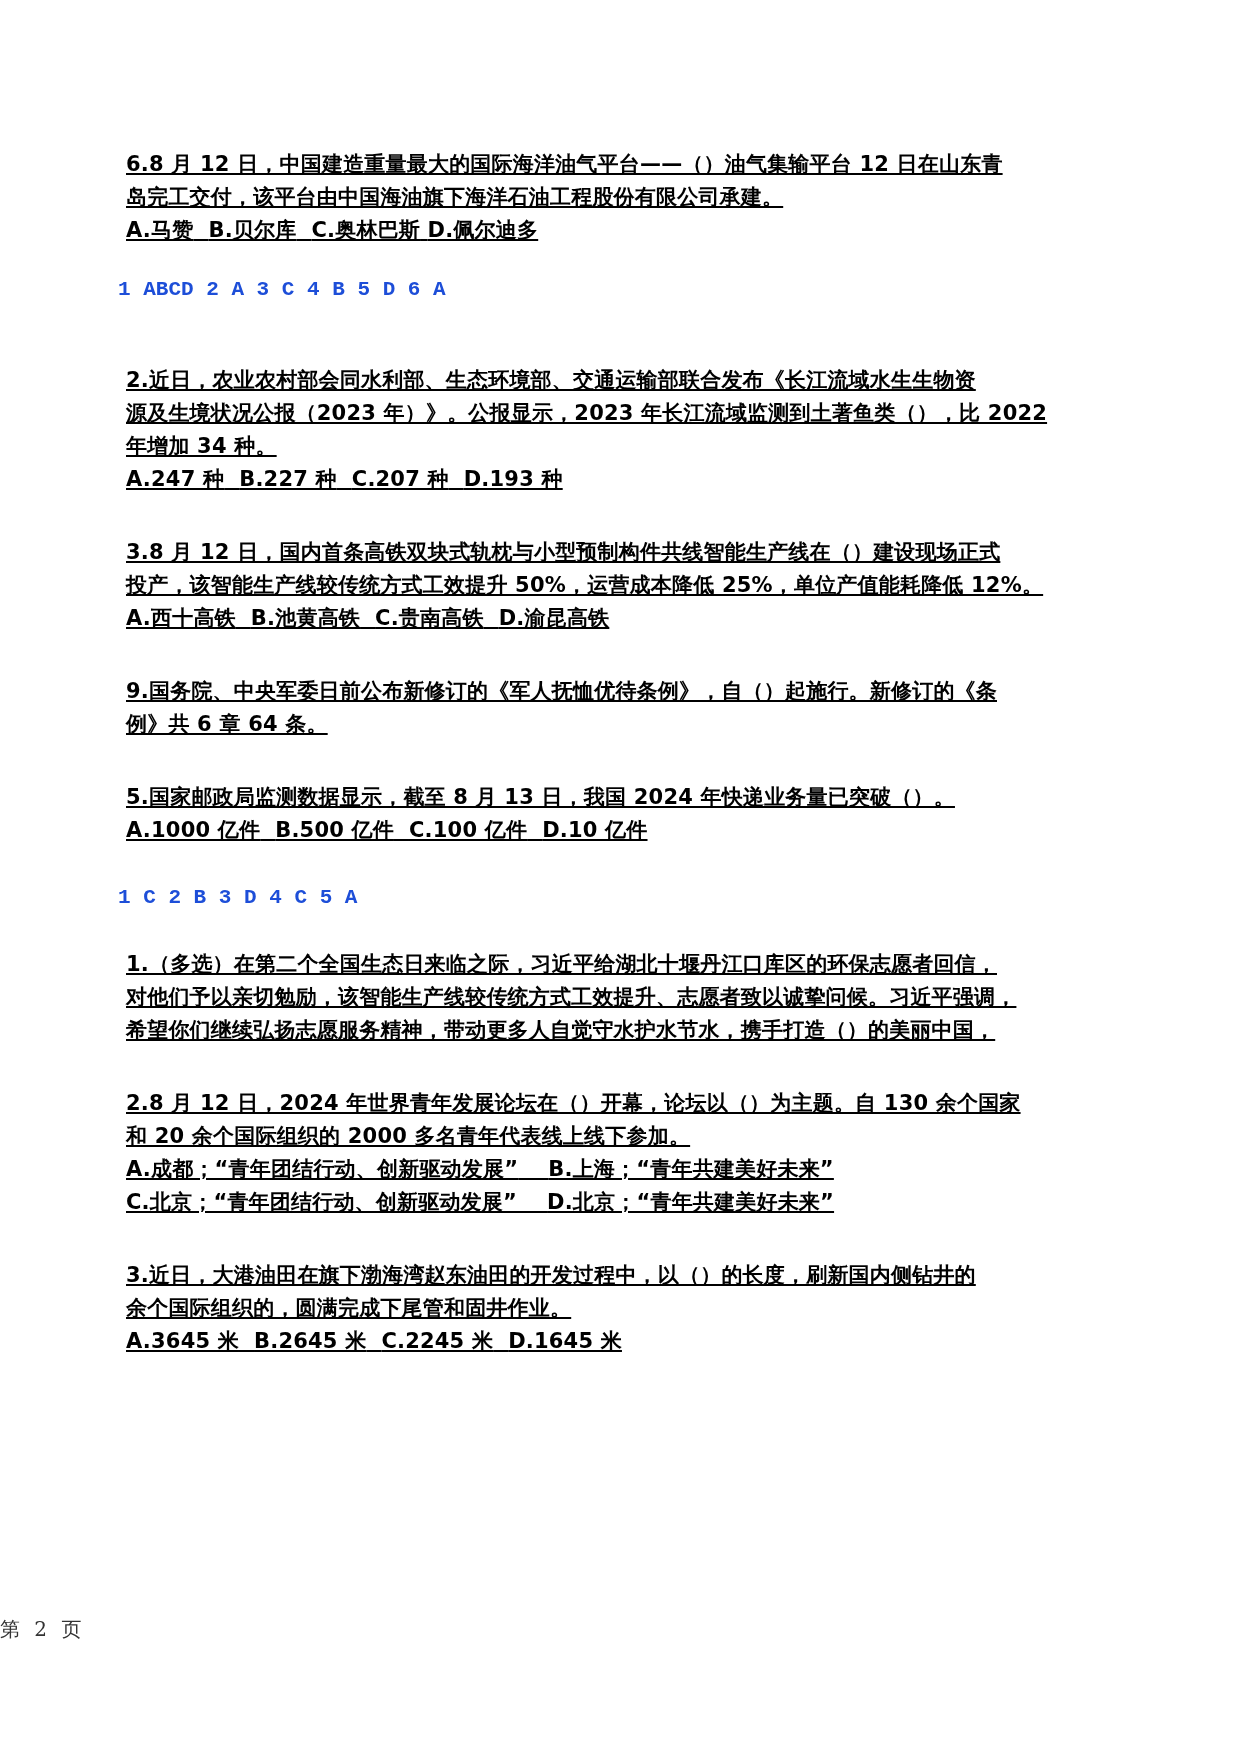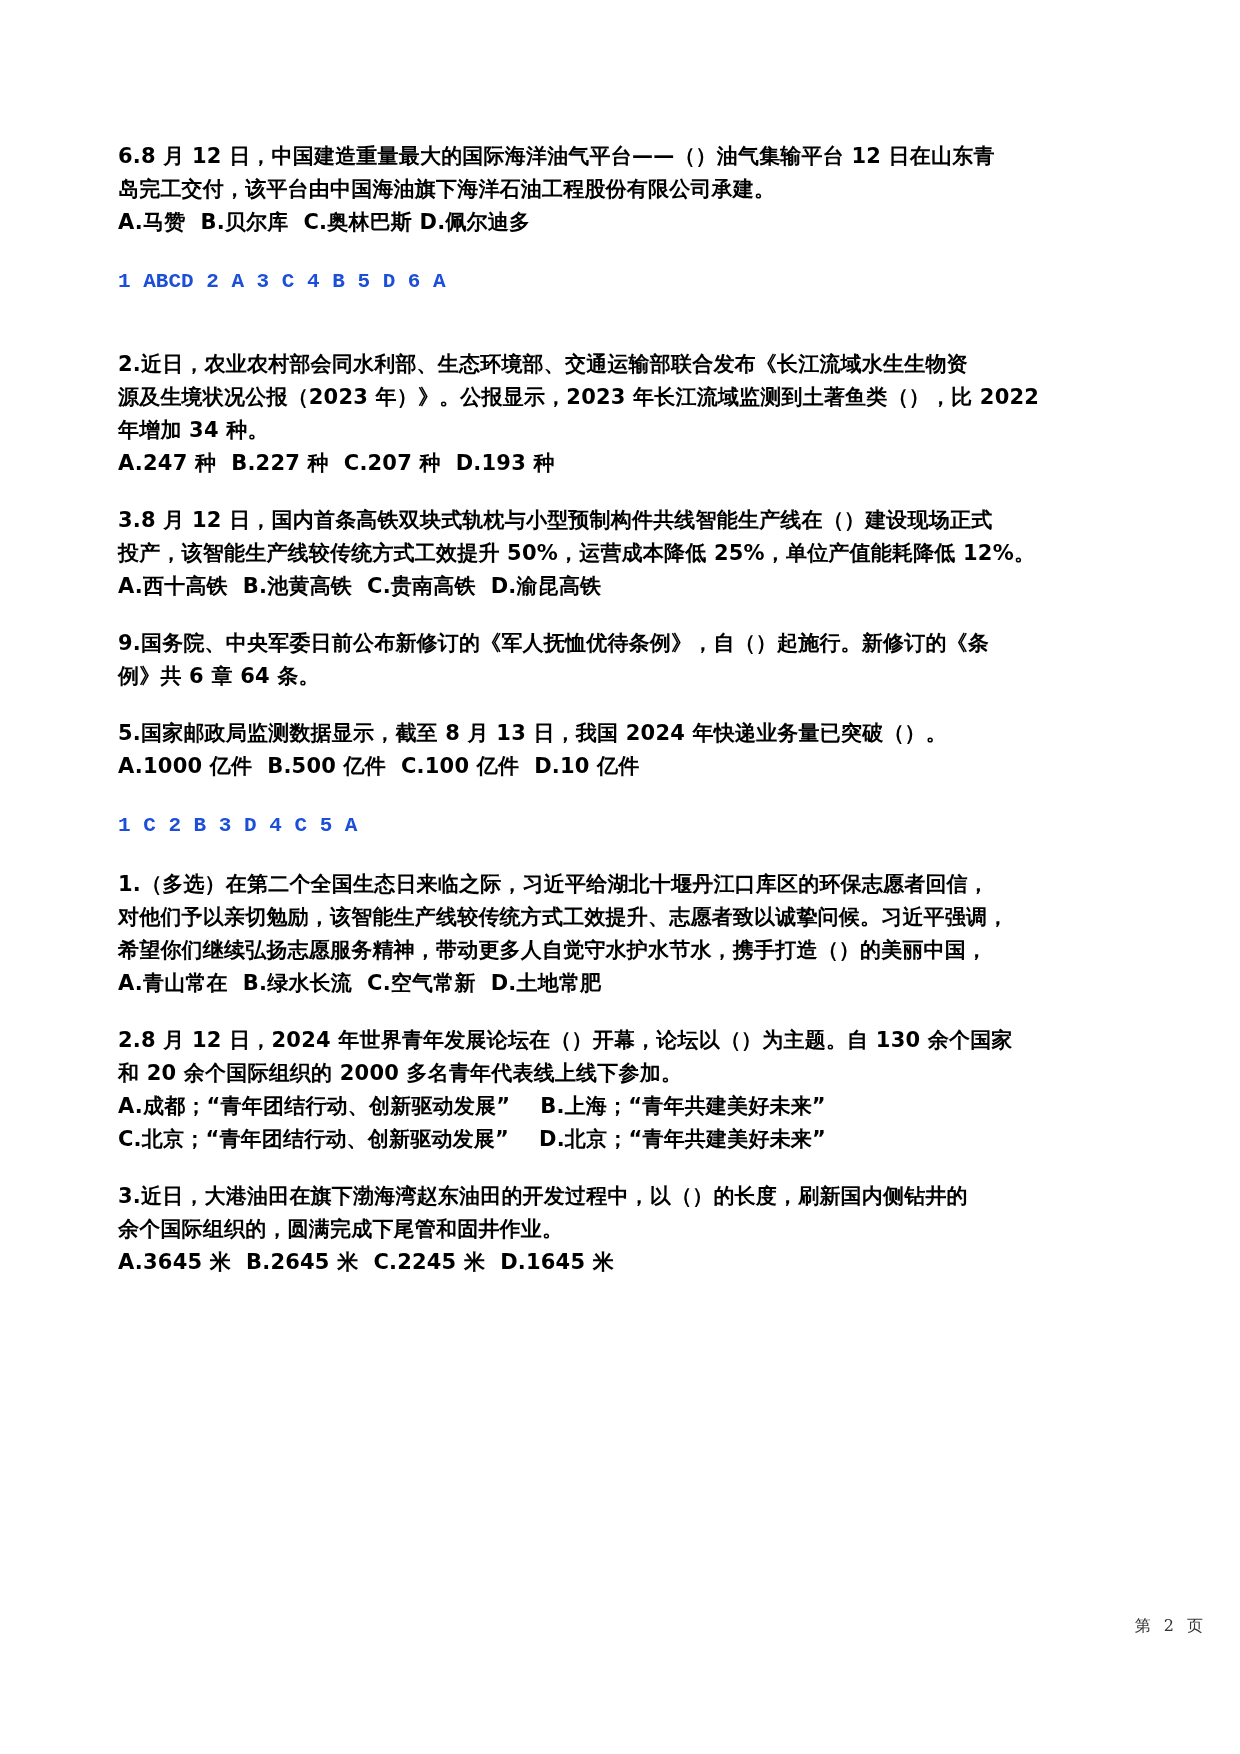--- a/index.html
+++ b/index.html
@@ -26,21 +26,22 @@
       position: absolute;
       left: 118px;
       top: 140px;
       width: 1010px;
     }
     .block {
       font-size: 21px;
       font-weight: bold;
       line-height: 33px;
       letter-spacing: 0.2px;
-      margin: 0;
+      margin: 8px;
+      text-decoration: underline;
     }
     .q-text {
       margin: 0;
     }
     .options {
       margin: 0;
       white-space: pre;
     }
     .option {
       display: inline;
@@ -52,23 +53,23 @@
       font-size: 21px;
       line-height: 33px;
       margin: 0;
       white-space: pre;
     }
     .footer {
       position: absolute;
       left: 0;
       width: 1207px;
       top: 1616px;
-      text-align: right;
+      text-align: left;
       font-family: "DejaVu Serif", "Liberation Serif", serif;
-      font-size: 16px;
+      font-size: 20px;
       color: #333333;
       letter-spacing: 4px;
     }
   </style>
 </head>
 <body>
 
 <div class="page">
   <div class="content">
 
@@ -111,21 +112,20 @@
     </div>
 
     <div style="height:26px;"></div>
     <p class="answer-key">1 C 2 B 3 D 4 C 5 A</p>
     <div style="height:26px;"></div>
 
     <div class="block">
       <p class="q-text">1.（多选）在第二个全国生态日来临之际，习近平给湖北十堰丹江口库区的环保志愿者回信，</p>
       <p class="q-text">对他们予以亲切勉励，该智能生产线较传统方式工效提升、志愿者致以诚挚问候。习近平强调，</p>
       <p class="q-text">希望你们继续弘扬志愿服务精神，带动更多人自觉守水护水节水，携手打造（）的美丽中国，</p>
-      <p class="options"><span class="option">A.青山常在</span>  <span class="option">B.绿水长流</span>  <span class="option">C.空气常新</span>  <span class="option">D.土地常肥</span></p>
     </div>
     <div style="height:24px;"></div>
 
     <div class="block">
       <p class="q-text">2.8 月 12 日，2024 年世界青年发展论坛在（）开幕，论坛以（）为主题。自 130 余个国家</p>
       <p class="q-text">和 20 余个国际组织的 2000 多名青年代表线上线下参加。</p>
       <p class="options"><span class="option">A.成都；“青年团结行动、创新驱动发展”</span>    <span class="option">B.上海；“青年共建美好未来”</span></p>
       <p class="options"><span class="option">C.北京；“青年团结行动、创新驱动发展”</span>    <span class="option">D.北京；“青年共建美好未来”</span></p>
     </div>
     <div style="height:24px;"></div>

